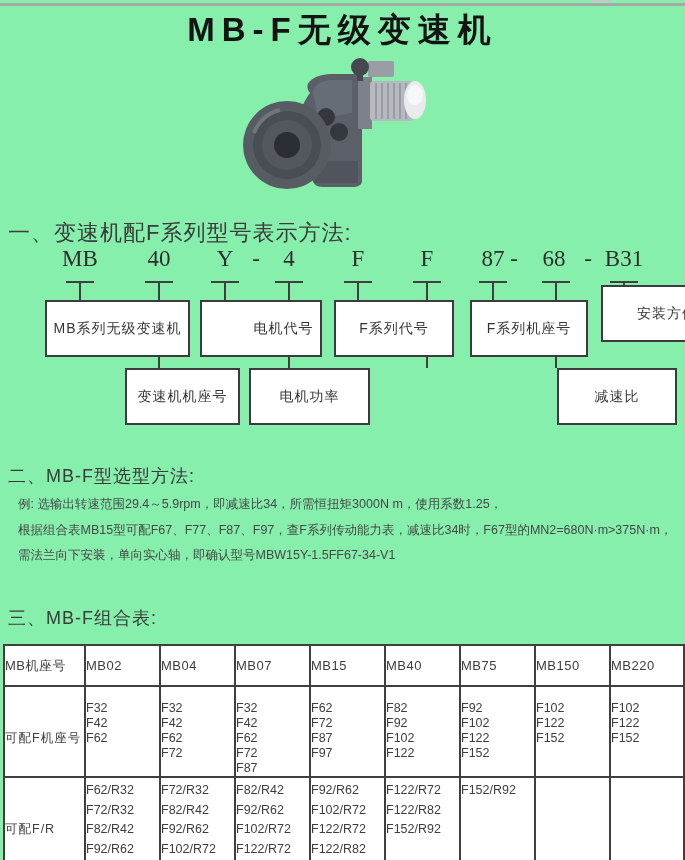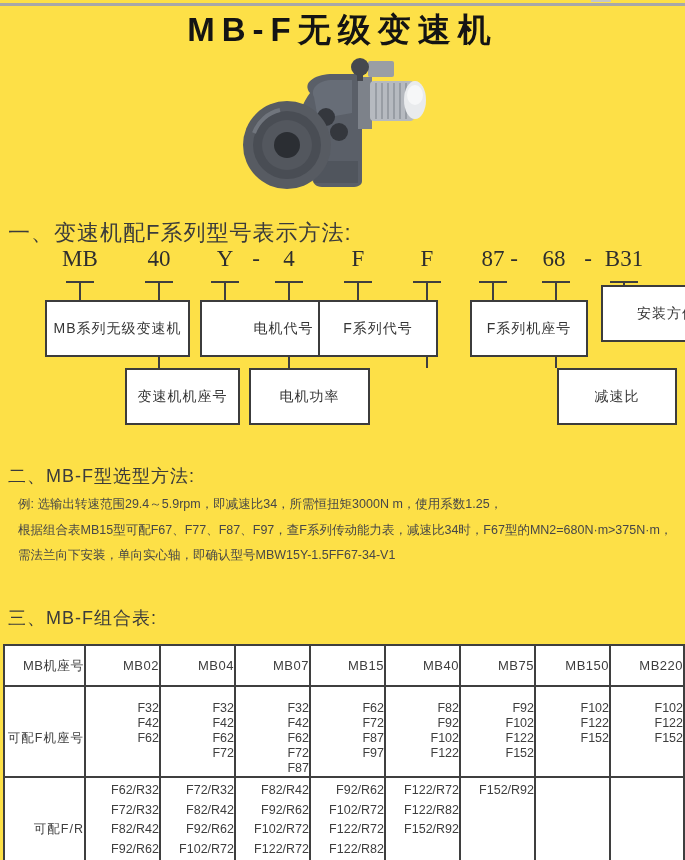--- a/index.html
+++ b/index.html
@@ -1,34 +1,34 @@
 <!DOCTYPE html>
 <html><head>
 <meta charset="utf-8">
 <style>
   html,body{margin:0;padding:0;background:#ffffff;}
-  .page{position:relative;width:685px;height:860px;background:#fde047;overflow:hidden;
+  .page{position:relative;width:685px;height:860px;background:#86efac;overflow:hidden;
         font-family:"Liberation Sans",sans-serif;color:#3a3a3a;}
   .abs{position:absolute;}
   .rule{position:absolute;background:#a8a8a8;}
   .page-title{position:absolute;left:0;top:8px;width:685px;text-align:center;
         font-size:33px;font-weight:600;letter-spacing:7px;color:#141414;white-space:nowrap;}
   .sec-heading{position:absolute;font-size:22px;font-weight:500;color:#3b3b3b;letter-spacing:1px;white-space:nowrap;}
   .codepart{position:absolute;top:246px;transform:translateX(-50%);
         font-family:Liberation Serif, serif;font-size:23px;color:#2e2e2e;white-space:nowrap;}
   .tick{position:absolute;height:2px;background:#3f3f3f;}
   .stem{position:absolute;width:2px;background:#3f3f3f;}
   .lbox{position:absolute;height:57px;border:2px solid #3c3c3c;background:#fff;
         display:flex;align-items:center;justify-content:center;
         font-size:14px;color:#353535;letter-spacing:1px;white-space:nowrap;box-sizing:border-box;margin-left:37px;}
   .bodytext{position:absolute;left:18px;width:660px;font-size:12.5px;color:#474747;}
   .bodytext div{height:25.5px;line-height:25.5px;white-space:nowrap;}
   table.combo{position:absolute;left:3px;top:644px;width:680px;border-collapse:collapse;
         table-layout:fixed;font-size:12.5px;color:#3d3d3d;background:#fff;}
-  table.combo th,table.combo td{border:2px solid #3f3f3f;text-align:right;padding:0;}
+  table.combo th,table.combo td{border:2px solid #3f3f3f;text-align:left;padding:0;}
   table.combo th{height:39px;font-weight:400;font-size:13px;letter-spacing:0.5px;}
   tr.r1 td{height:75px;vertical-align:top;line-height:15px;padding-top:14px;}
   tr.r2 td{height:97px;vertical-align:top;line-height:19.5px;padding-top:3px;}
   td.rowlabel{vertical-align:middle !important;letter-spacing:1px;}
   .pre{white-space:pre-line;}
 </style>
 </head>
 <body>
 
 <div class="page">
@@ -106,21 +106,21 @@
   <div class="stem" style="left:288px;top:283px;height:85px;"></div>
   <div class="stem" style="left:426px;top:283px;height:85px;"></div>
   <div class="stem" style="left:555px;top:283px;height:85px;"></div>
 
   <div class="lbox" style="left:8px;top:300px;width:145px;">
       <span>MB系列无级变速机</span>
     </div>
   <div class="lbox" style="left:163px;top:300px;width:122px;padding-left:45px;">
       <span>电机代号</span>
     </div>
-  <div class="lbox" style="left:281px;top:300px;width:120px;">
+  <div class="lbox" style="left:297px;top:300px;width:120px;">
       <span>F系列代号</span>
     </div>
   <div class="lbox" style="left:433px;top:300px;width:118px;">
       <span>F系列机座号</span>
     </div>
   <div class="lbox" style="left:564px;top:285px;width:100px;padding-left:32px;">
       <span>安装方位</span>
     </div>
 
   <div class="lbox" style="left:88px;top:368px;width:115px;">

